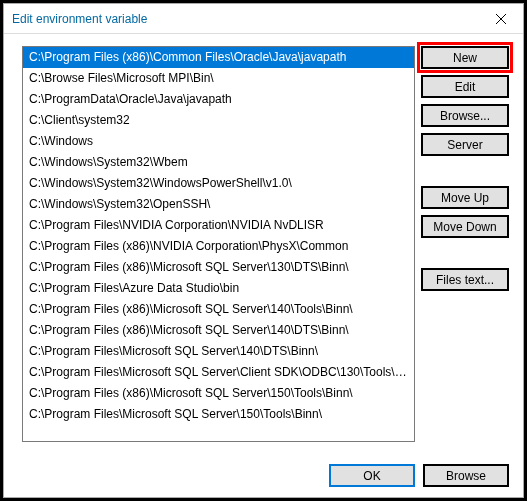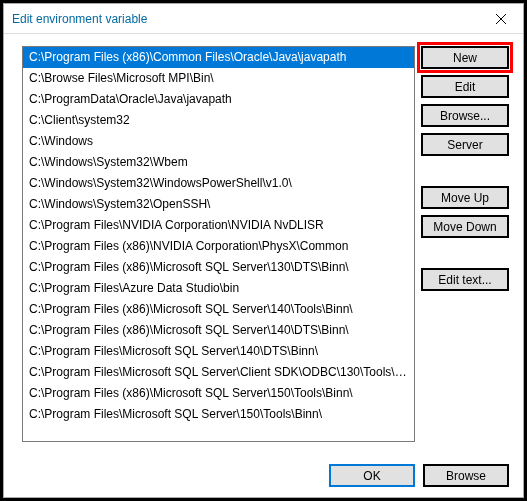--- a/index.html
+++ b/index.html
@@ -159,21 +159,21 @@
           </div>
         <div class="side-buttons">
           <button class="btn highlight">New</button>
           <button class="btn">Edit</button>
           <button class="btn">Browse...</button>
           <button class="btn">Server</button>
           <div class="gap"></div>
           <button class="btn">Move Up</button>
           <button class="btn">Move Down</button>
           <div class="gap"></div>
-          <button class="btn">Edit text...</button>
+          <button class="btn">Files text...</button>
         </div>
       </div>
       <div class="bottom-row">
         <button class="btn primary">OK</button>
         <button class="btn">Browse</button>
       </div>
     </div>
   </div>
 </div>
 

